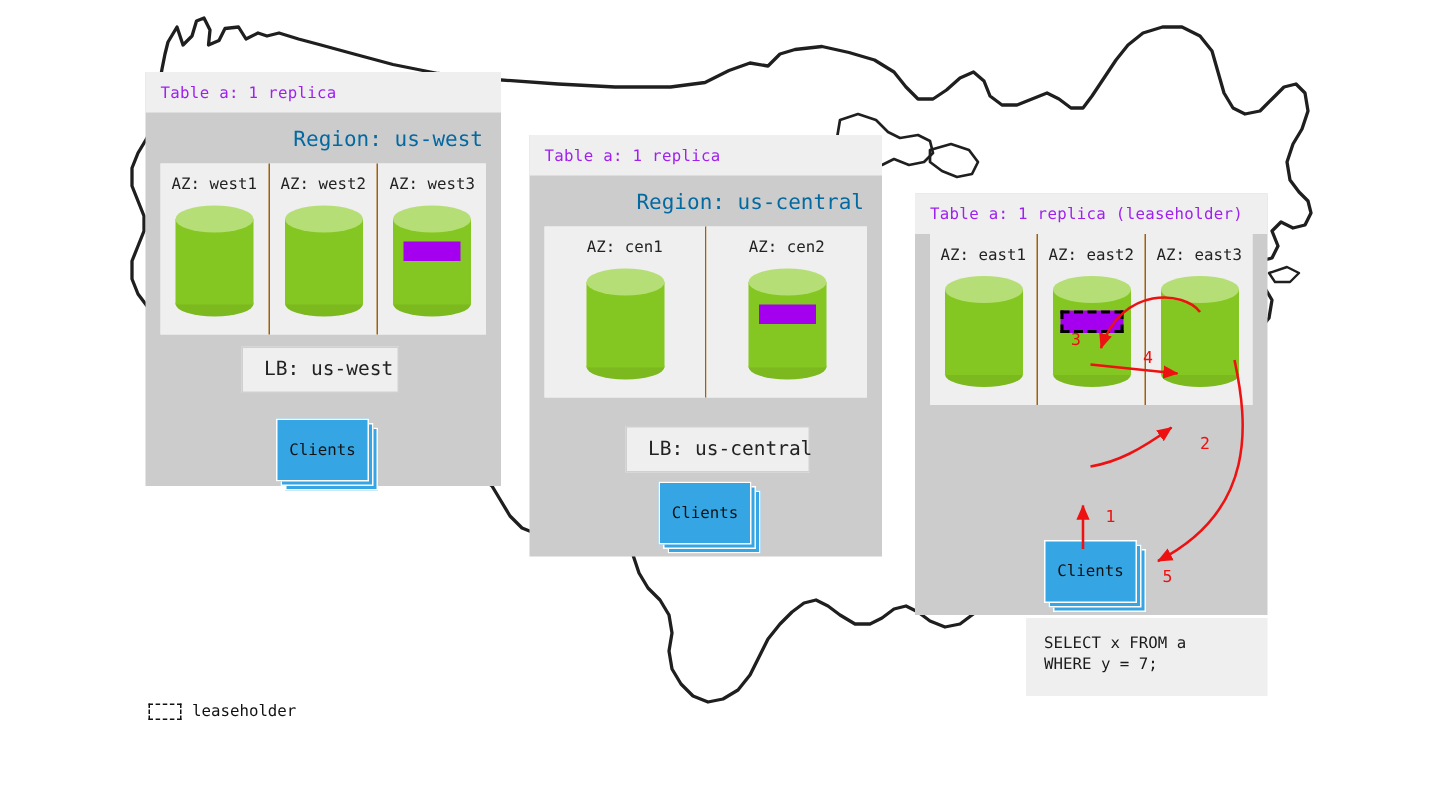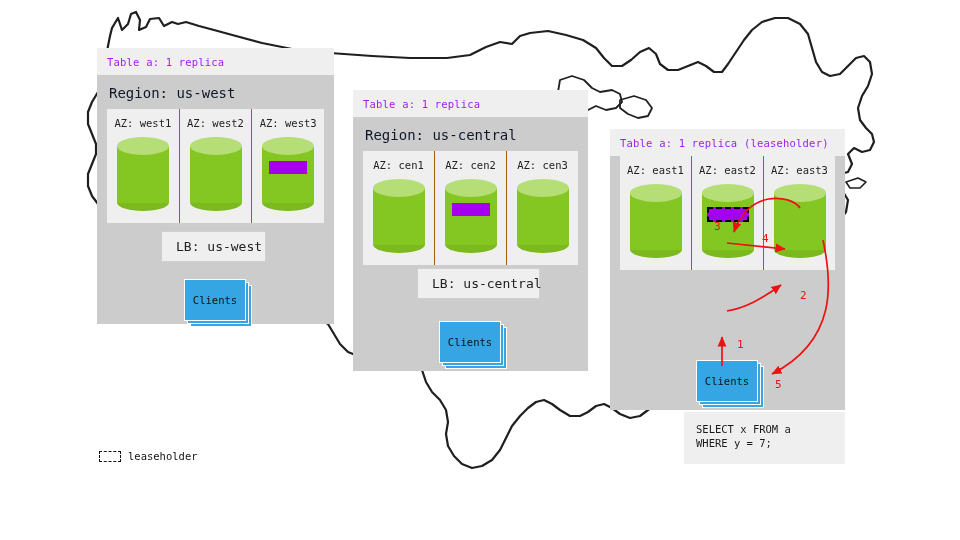--- a/index.html
+++ b/index.html
@@ -7,21 +7,21 @@
        font-family:"DejaVu Sans Mono","Liberation Mono",monospace;}
   #stage{position:absolute;inset:0;width:960px;height:540px;}
 
   
   .map-layer{position:absolute;left:0;top:0;width:960px;height:540px;z-index:1;}
 
   
   .region-panel{position:absolute;z-index:3;background:#cccccc;box-sizing:border-box;}
   .panel-header{background:#efefef;color:#a020f0;font-size:10.5px;
                 padding:8px 10px 7px 10px;letter-spacing:0.2px;white-space:nowrap;}
-  .region-title{font-size:14px;color:#0f172a;padding:10px 12px 8px 12px;white-space:nowrap;}
+  .region-title{font-size:14px;color:#0369a1;padding:10px 12px 8px 12px;white-space:nowrap;text-align:right;}
   .az-row{display:flex;margin:0 10px;background:#efefef;}
   .az-cell{flex:1;background:#efefef;border-right:1px solid #a16207;
            padding:8px 4px 12px 4px;text-align:center;box-sizing:border-box;}
   .az-cell:last-child{border-right:none;}
   .az-label{font-size:10.5px;color:#222;margin-bottom:8px;white-space:nowrap;}
 
   
   .cyl{position:relative;width:52px;height:74px;margin:0 auto;}
   .cyl .body{position:absolute;left:0;top:9px;width:52px;height:57px;
              background:#84c722;}
@@ -46,21 +46,21 @@
   .clients .s3{left:6px;top:6px;}
   .clients .s2{left:3px;top:3px;}
   .clients .s1{left:0;top:0;display:flex;align-items:center;justify-content:center;
                color:#111;font-size:10.5px;}
 
   
   .sql-box{position:absolute;background:#efefef;color:#1a1a1a;font-size:10.5px;
            line-height:14px;padding:10px 12px;white-space:pre;z-index:3;box-sizing:border-box;}
 
   
-  .legend{position:absolute;z-index:4;display:flex;align-items:center;gap:7px;}
+  .legend{position:absolute;z-index:4;display:flex;align-items:center;gap:7px;margin-top:18px;}
   .legend .swatch{width:22px;height:11px;border:1.6px dashed #111;box-sizing:border-box;}
   .legend .ltext{font-size:10.5px;color:#111;
                  font-family:"DejaVu Sans Mono","Liberation Mono",monospace;}
 
   
   .arrow-layer{position:absolute;left:0;top:0;width:960px;height:540px;z-index:7;
                pointer-events:none;}
   .step-num{position:absolute;z-index:8;color:#ee1111;font-size:11px;
             font-family:"DejaVu Sans Mono","Liberation Mono",monospace;}
 </style>
@@ -165,31 +165,23 @@
       <div class="az-cell">
         <div class="az-label">AZ: cen2</div>
         <div class="cyl">
           <div class="bot"></div>
           <div class="body"></div>
           <div class="top"></div>
           <div class="lease"></div>
         </div>
       </div>
 
-      <div class="az-cell">
-        <div class="az-label">AZ: cen3</div>
-        <div class="cyl">
-          <div class="bot"></div>
-          <div class="body"></div>
-          <div class="top"></div>
-        </div>
-      </div>
-    </div>
-
-    <div class="lb-box" style="left:64px;top:178px;width:123px;">LB: us-central</div>
+    </div>
+
+    <div class="lb-box" style="left:64px;top:194px;width:123px;">LB: us-central</div>
 
     <div class="clients" style="left:86px;top:231px;">
       <div class="sheet s3"></div>
       <div class="sheet s2"></div>
       <div class="sheet s1">Clients</div>
     </div>
   </div>
 
   <div class="region-panel" id="panel-east" style="left:610px;top:129px;width:235px;height:281px;">
     <div class="panel-header">Table a: 1 replica (leaseholder)</div>

